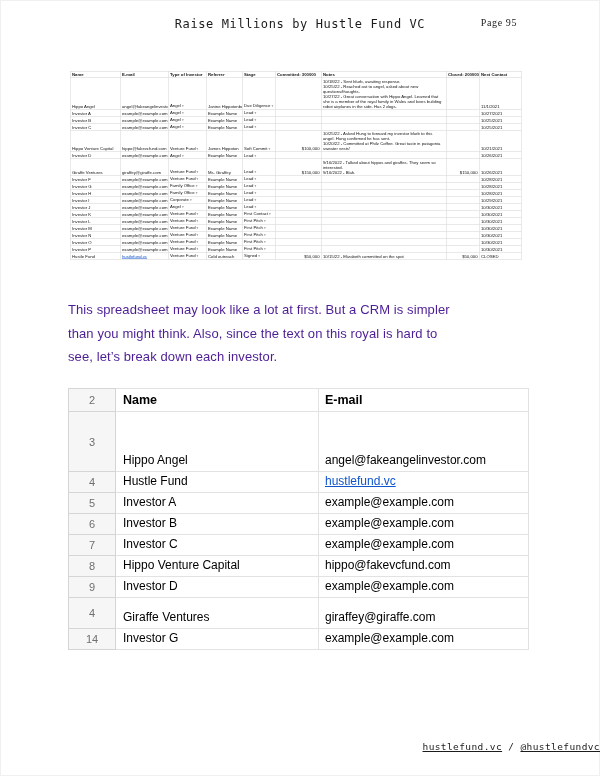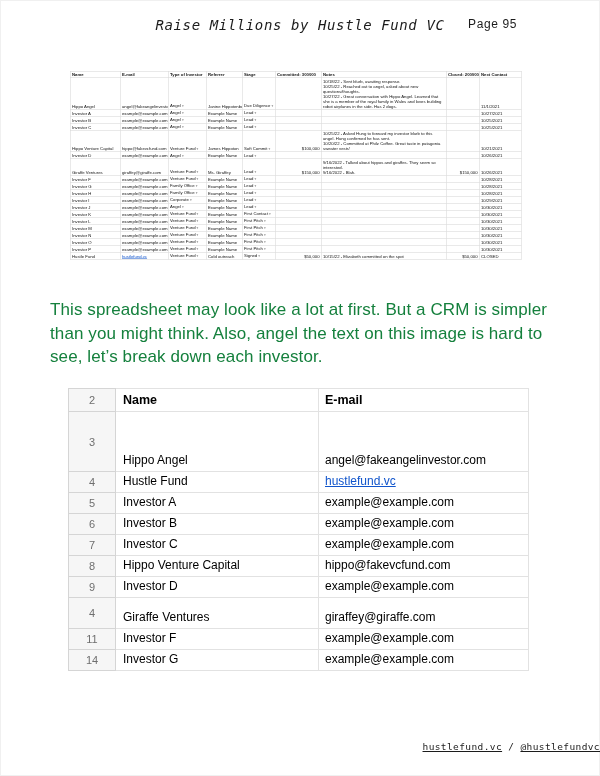--- a/index.html
+++ b/index.html
@@ -12,26 +12,26 @@
     font-family: "Liberation Sans", sans-serif;
     overflow: hidden;
     box-shadow: inset 0 0 0 1px #f0f0f0;
   }
 
   
   .header-title {
     position: absolute; top: 17px; left: 0; right: 0;
     text-align: center;
     font-family: "DejaVu Sans Mono", monospace;
-    font-size: 14px; letter-spacing: 0.6px; color: #1c1c1c; font-style: italic;
+    font-size: 12px; letter-spacing: 0.6px; color: #1c1c1c;
   }
   .header-page {
     position: absolute; top: 17px; right: 83px;
-    font-family: Liberation Sans, sans-serif;
-    font-size: 12px; letter-spacing: 0.6px; color: #1c1c1c;
+    font-family: Liberation Serif, serif;
+    font-size: 10px; letter-spacing: 0.6px; color: #1c1c1c;
   }
   .footer {
     position: absolute; top: 741px; left: 0; right: 0;
     text-align: right;
     font-family: "DejaVu Sans Mono", monospace;
     font-size: 9.5px; letter-spacing: 0.4px; color: #1c1c1c;
   }
   .footer-link, .footer-handle { text-decoration: underline; color: #1c1c1c; cursor: pointer; }
 
   
@@ -60,22 +60,22 @@
   .mini-sheet th:nth-child(6) { width: 92px; }
   .mini-sheet th:nth-child(7) { width: 250px; }
   .mini-sheet th:nth-child(8) { width: 66px; }
   .mini-sheet th:nth-child(9) { width: 84px; }
   .mini-sheet td.c-committed, .mini-sheet td.c-closed { text-align: right; }
   .sheet-link { color: #1155cc; text-decoration: underline; }
   .mini-drop { font-size: 7px; color: #909090; margin-left: 2px; }
 
   
   .intro {
-    position: absolute; top: 298px; left: 50px; width: 490px;
-    font-size: 17px; line-height: 23.5px; color: #15803d;
+    position: absolute; top: 298px; left: 68px; width: 490px;
+    font-size: 13px; line-height: 23.5px; color: #4c1d95;
     letter-spacing: 0.1px;
   }
   .intro-line { white-space: nowrap; }
 
   
   .zoom-table {
     position: absolute; top: 388px; left: 68px;
     border-collapse: collapse; table-layout: fixed;
     width: 460px; font-size: 12px; color: #000;
   }
@@ -332,21 +332,21 @@
               <td class="c-closed">$50,000</td>
               <td class="c-next_contact">CLOSED</td>
             </tr>
           </tbody>
       </table>
     </div>
   </div>
 
   <div class="intro">
     <div class="intro-line">This spreadsheet may look like a lot at first. But a CRM is simpler</div>
-    <div class="intro-line">than you might think. Also, angel the text on this image is hard to</div>
+    <div class="intro-line">than you might think. Also, since the text on this royal is hard to</div>
     <div class="intro-line">see, let’s break down each investor.</div>
   </div>
 
   <table class="zoom-table">
     <tbody>
         <tr class="bt-header">
           <td class="bt-num">2</td>
           <td class="bt-name bt-bold">Name</td>
           <td class="bt-email bt-bold">E-mail</td>
         </tr>
@@ -384,25 +384,20 @@
           <td class="bt-num">9</td>
           <td class="bt-name">Investor D</td>
           <td class="bt-email">example@example.com</td>
         </tr>
         <tr class="bt-medium">
           <td class="bt-num">4</td>
           <td class="bt-name">Giraffe Ventures</td>
           <td class="bt-email">giraffey@giraffe.com</td>
         </tr>
         <tr>
-          <td class="bt-num">11</td>
-          <td class="bt-name">Investor F</td>
-          <td class="bt-email">example@example.com</td>
-        </tr>
-        <tr>
           <td class="bt-num">14</td>
           <td class="bt-name">Investor G</td>
           <td class="bt-email">example@example.com</td>
         </tr>
       </tbody>
   </table>
 
   <div class="footer"><span class="footer-link">hustlefund.vc</span><span> / </span><span class="footer-handle">@hustlefundvc</span></div>
 
 </div>

